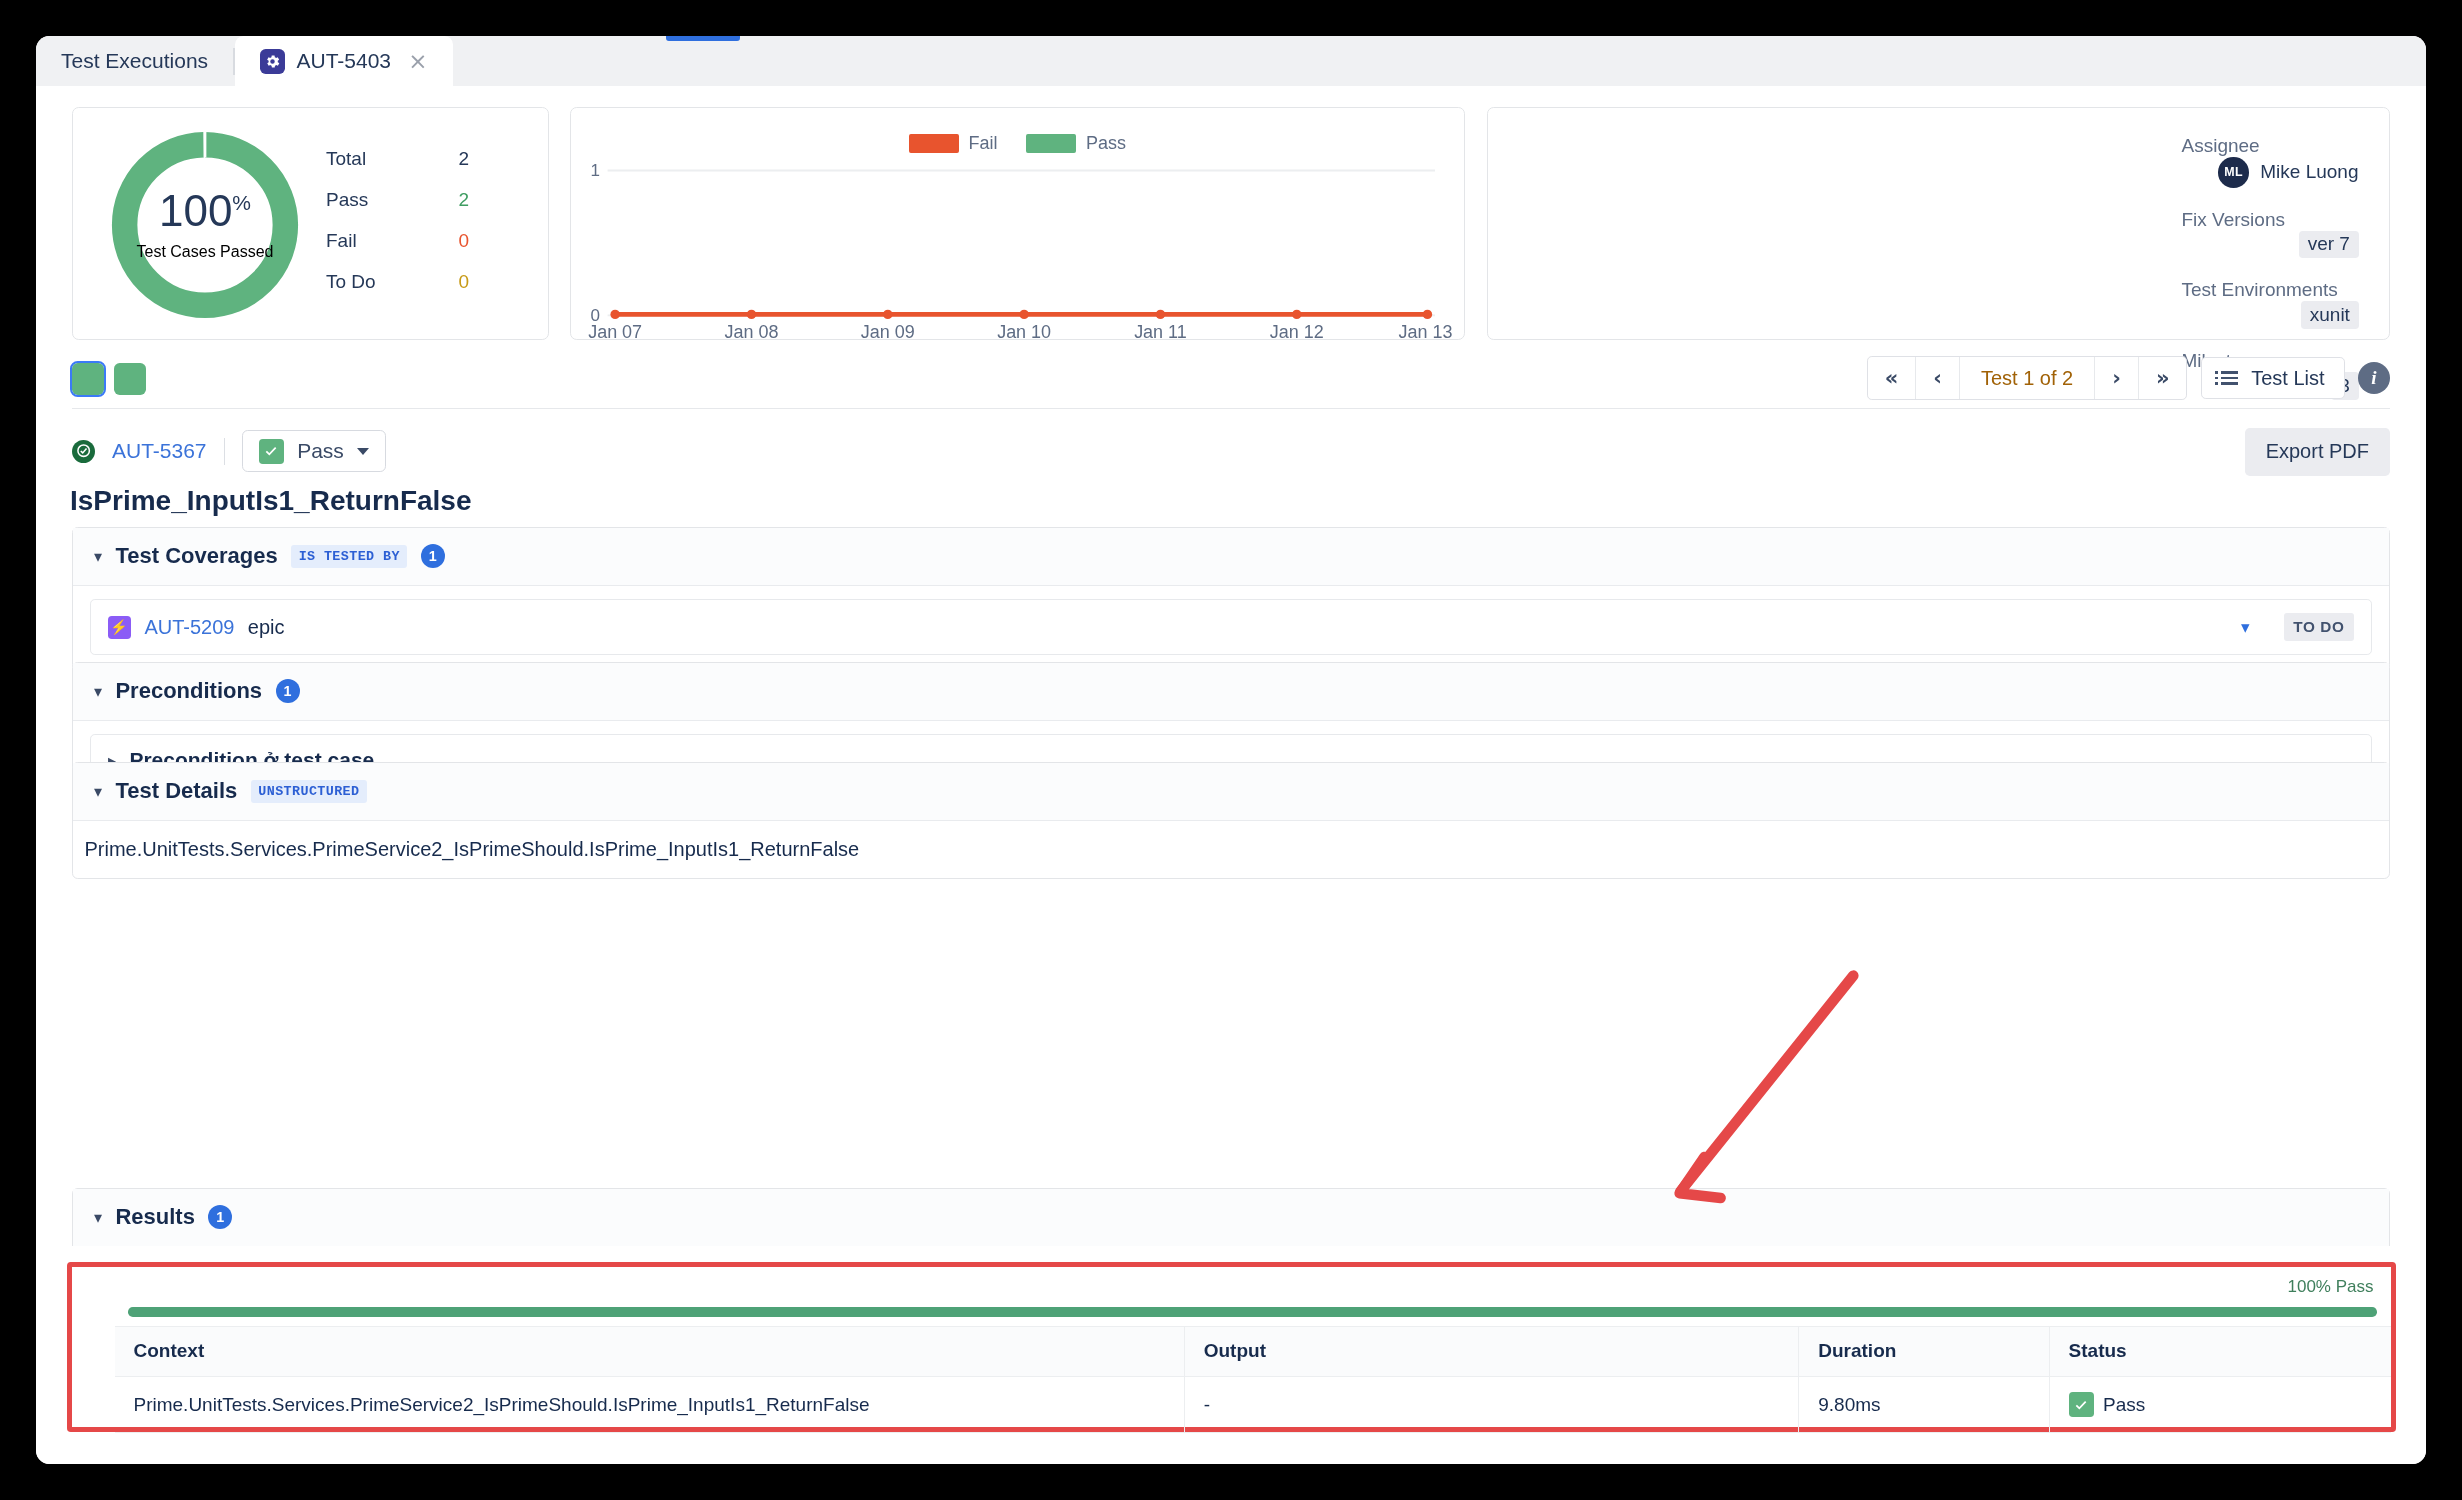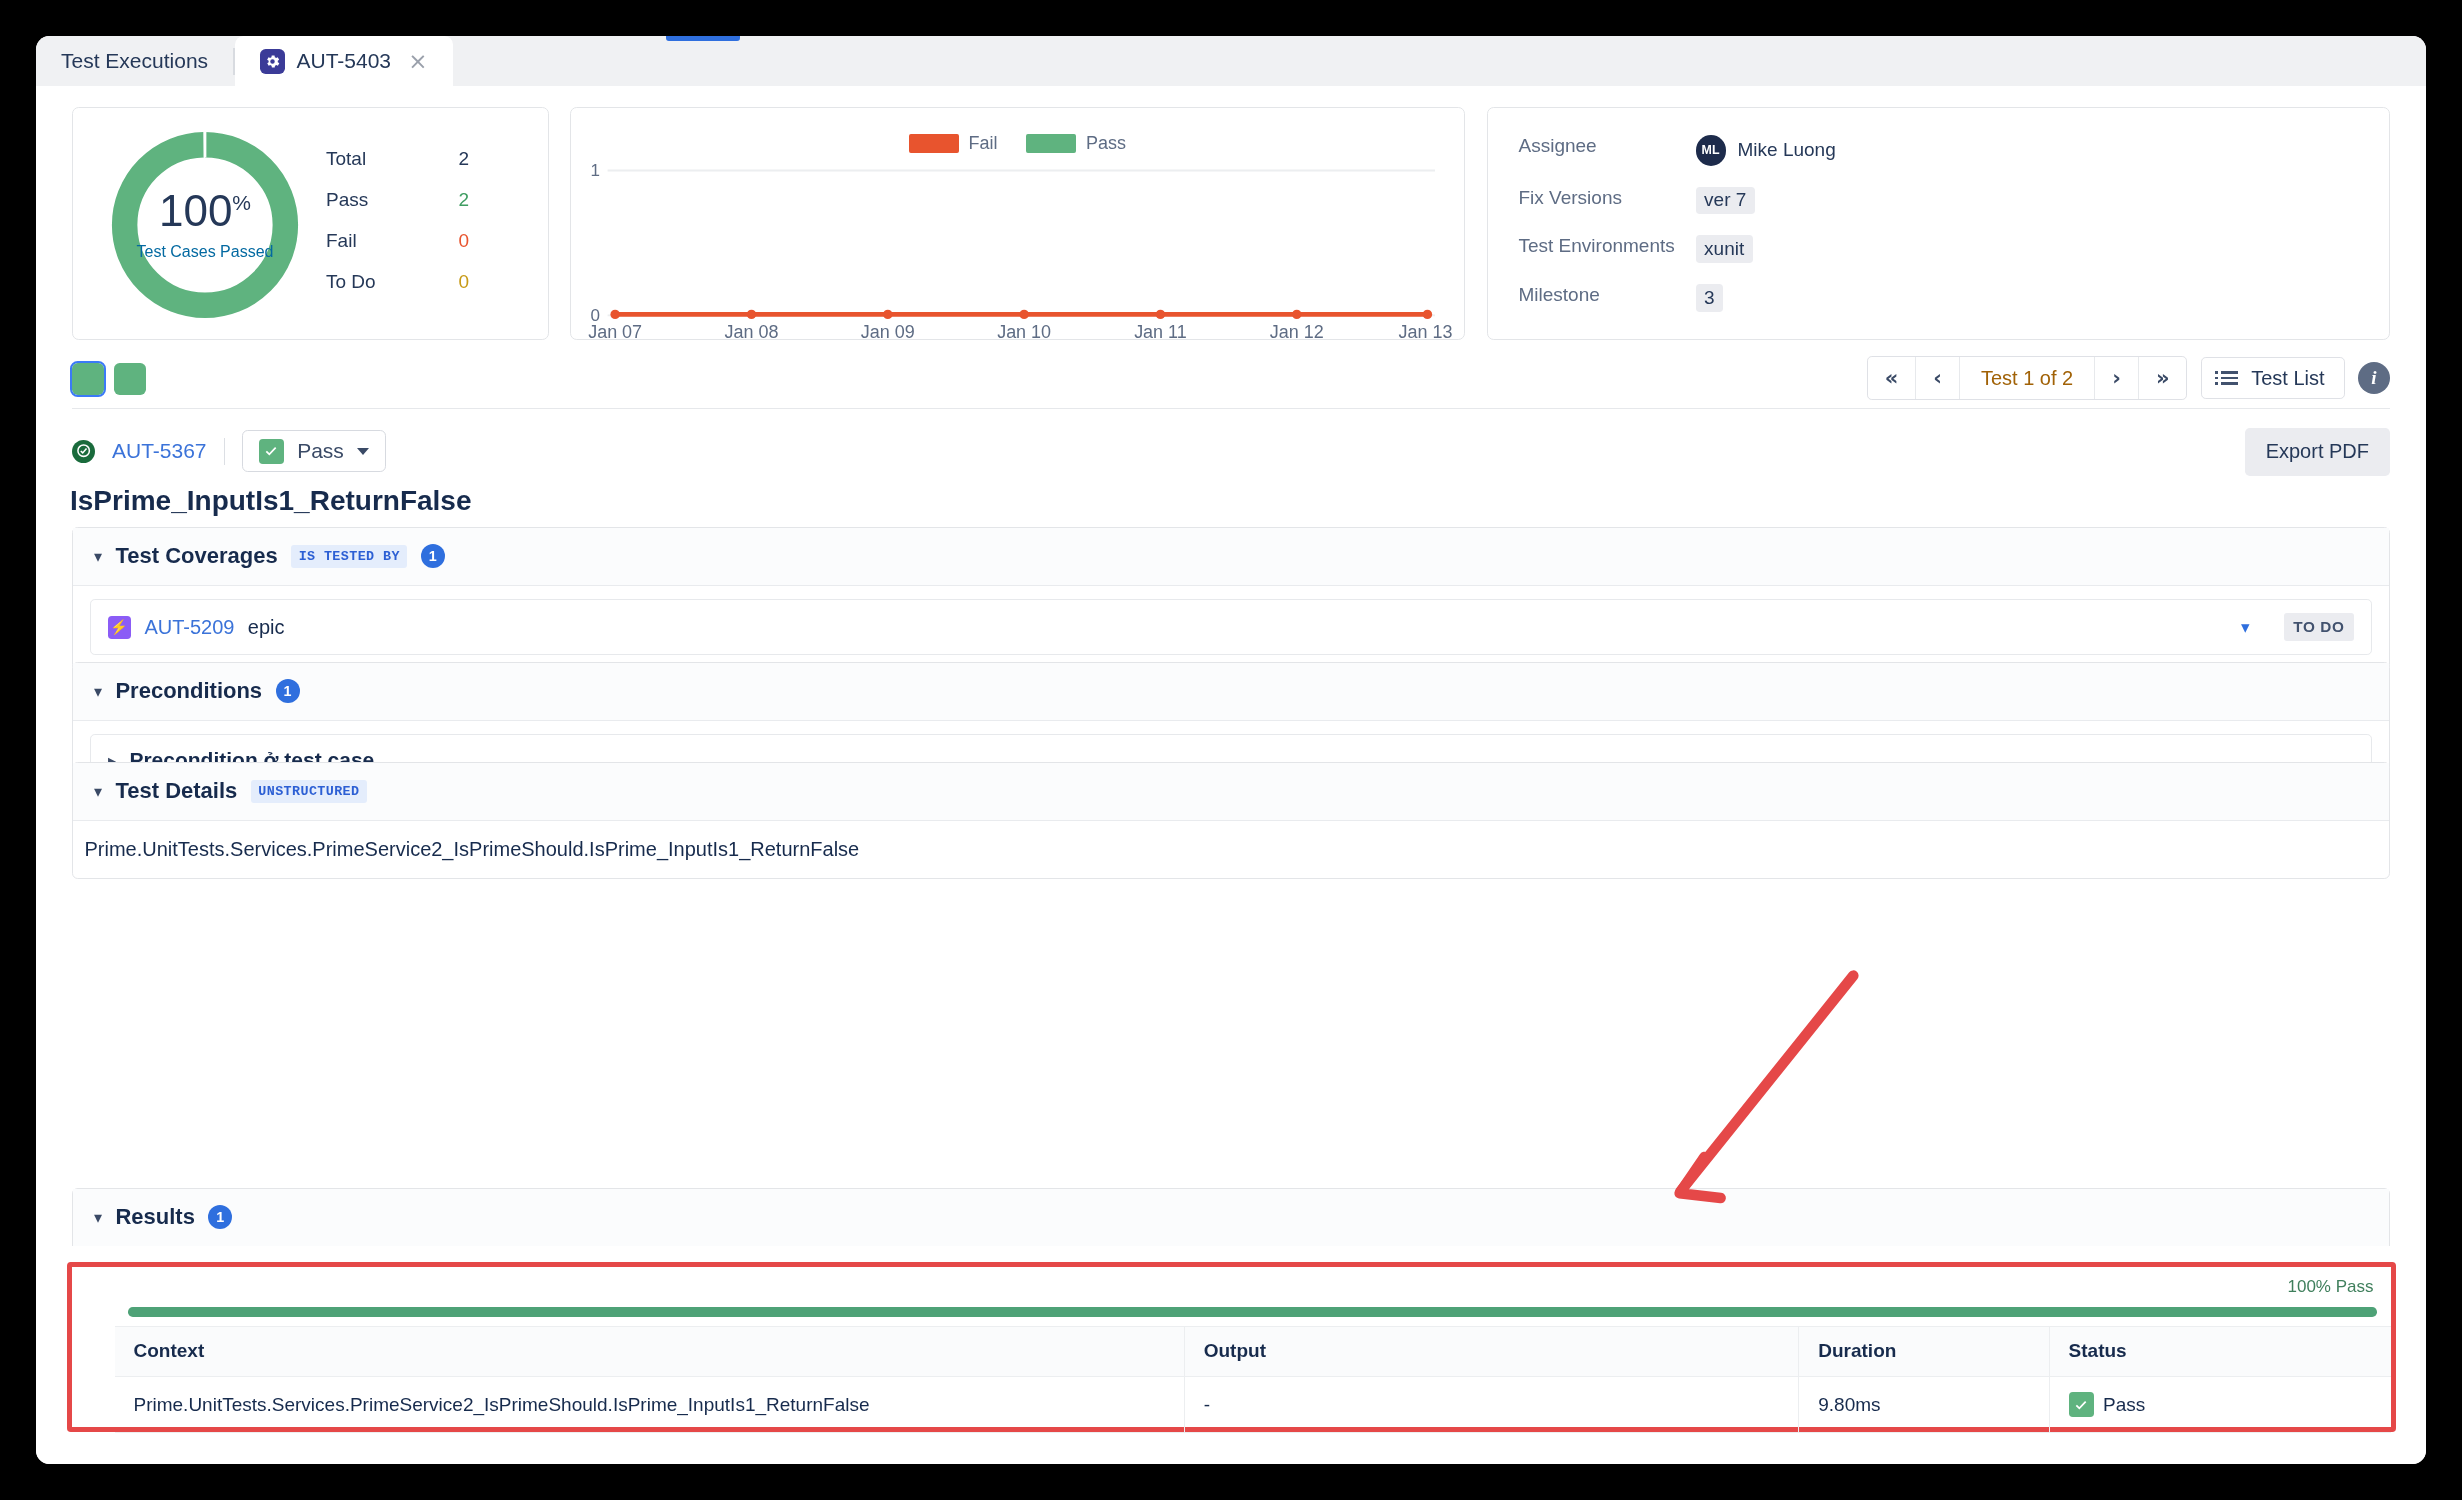--- a/index.html
+++ b/index.html
@@ -63,21 +63,21 @@
   
   #donut-card { left: 36px; top: 21px; width: 477px; height: 233px; }
   #donut-wrap { position: absolute; left: 34px; top: 19px; width: 196px; height: 196px; }
   #donut-wrap svg { width: 196px; height: 196px; display:block; }
   #donut-center {
     position: absolute; left: 0; top: 0; width: 196px; height: 196px;
     display: flex; flex-direction: column; align-items: center; justify-content: center;
   }
   #donut-pct { font-size: 44px; color: #253858; font-weight: 400; line-height: 1; }
   #donut-pct sup { font-size: 21px; vertical-align: super; }
-  #donut-sub { font-size: 16px; color: #0369a1; margin-top: 10px; }
+  #donut-sub { font-size: 16px; color: #000000; margin-top: 10px; }
   #donut-legend {
     position: absolute; left: 253px; top: 40px; width: 172px;
     font-size: 19px; color: #253858;
   }
   .dl-row { display: flex; justify-content: space-between; margin-bottom: 19px; padding-right: 29px;}
   .dl-row .dl-label { font-weight: 400; }
   .dl-row .dl-val { font-weight: 400; }
   
   #chart-card { left: 534px; top: 21px; width: 895px; height: 233px; }
   #chart-legend {
@@ -85,21 +85,21 @@
     display: flex; justify-content: center; align-items: center; gap: 29px;
     font-size: 18px; color: #5e6c84;
   }
   .lg-item { display: flex; align-items: center; gap: 9.5px; }
   .lg-sw { width: 50px; height: 19px; border-radius: 1.9px; }
   #chart-plot { position: absolute; left: 0; top: 0; width: 100%; height: 100%; }
   .ax-label { font-size: 18px; fill: #5e6c84; font-family: "Liberation Sans", sans-serif; }
   .xt-label { font-size: 19px; fill: #5e6c84; font-family: "Liberation Sans", sans-serif; }
   
   #details-card { left: 1451px; top: 21px; width: 903px; height: 233px; padding: 27px 30.5px; }
-  .dt-row { display: flex; align-items: flex-start; margin-bottom: 21px; }
+  .dt-row { display: flex; align-items: flex-end; margin-bottom: 21px; flex-direction: column; }
   .dt-label { font-size: 19px; color: #5e6c84; width: 177px; flex: 0 0 auto; }
   .dt-value { font-size: 19px; color: #253858; display: flex; align-items: center; gap: 11.5px; }
   .avatar {
     width: 30.5px; height: 30.5px; border-radius: 50%; background: #1d2b4b;
     color: #fff; font-size: 12.4px; display: flex; align-items: center;
     justify-content: center; font-weight: 700; letter-spacing: 0.3px;
   }
   .chip {
     background: #ebecf0; color: #253858; border-radius: 3.8px;
     padding: 2.9px 8.6px; font-size: 19px;

